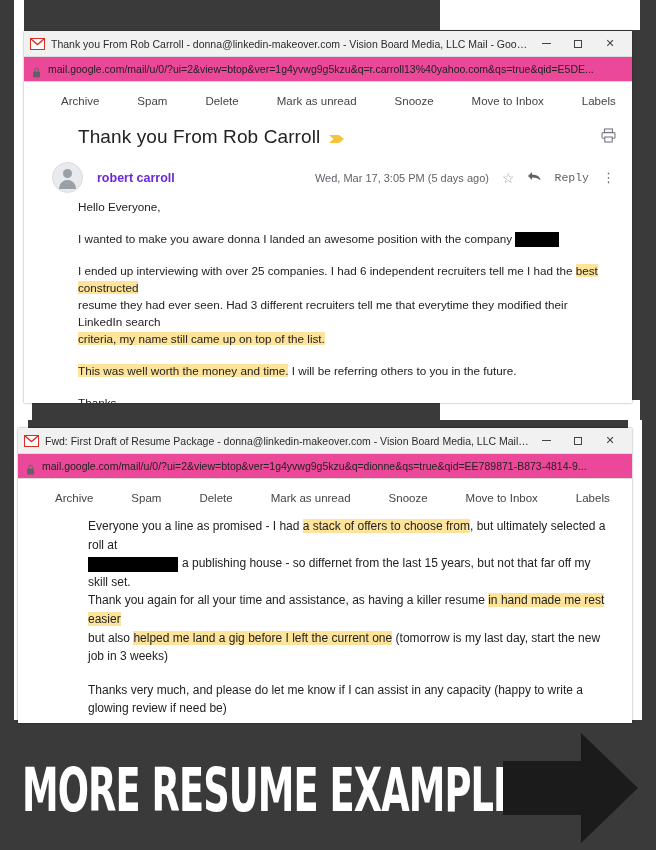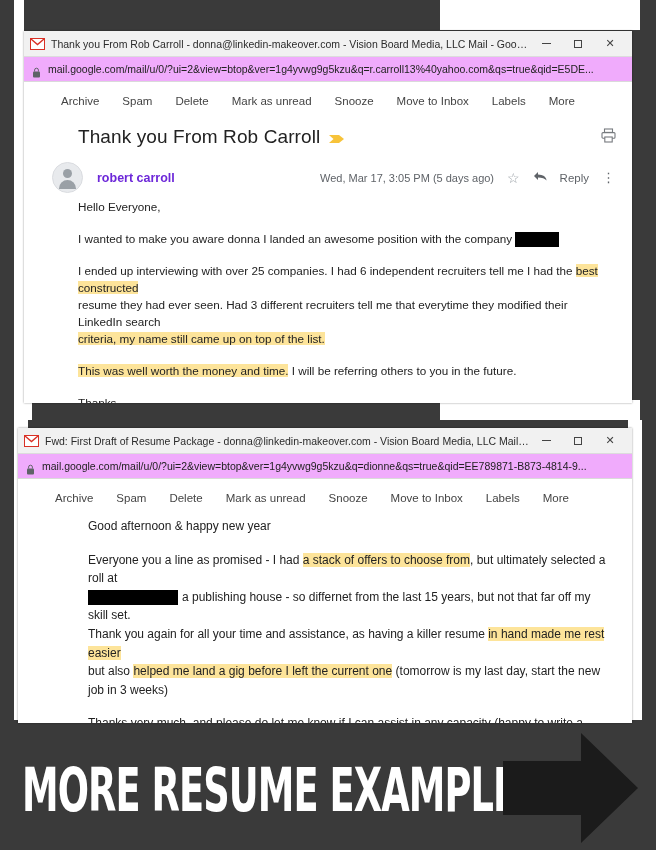--- a/index.html
+++ b/index.html
@@ -79,21 +79,21 @@
     width: 8px;
     height: 8px;
     border: 1px solid #444;
     box-sizing: border-box;
     display: block;
   }
 
   
   .urlbar {
     height: 25px;
-    background: #f0abfc;
+    background: #ec4899;
     border-bottom: 1px solid #dadada;
     display: flex;
     align-items: center;
     padding: 0 8px;
     box-sizing: border-box;
   }
   .lock-icon {
     width: 9px;
     height: 11px;
     margin-right: 7px;
@@ -104,21 +104,21 @@
     color: #222;
     white-space: nowrap;
     overflow: hidden;
     text-overflow: ellipsis;
   }
 
   
   .gmail-toolbar {
     display: flex;
     align-items: center;
-    gap: 1px;
+    gap: 16px;
     padding: 10px 10px 10px 26px;
     box-sizing: border-box;
     background: #fff;
     font-size: 11.5px;
     color: #444;
   }
   .gmail-toolbar .tb {
     padding: 3px 11px;
     white-space: nowrap;
   }
@@ -189,21 +189,21 @@
     color: #6d28d9;
   }
   .sender-right {
     margin-left: auto;
     display: flex;
     align-items: center;
     gap: 13px;
     font-size: 11px;
     color: #5f6368;
   }
-  .sender-right .reply-label { color: #5f6368; font-size: 11.5px; }
+  .sender-right .reply-label { color: #5f6368; font-size: 11.5px; font-family: Liberation Mono, monospace; }
   .star { color: #9aa0a6; font-size: 14px; }
   .kebab { letter-spacing: 1px; font-size: 13px; color: #5f6368; line-height: 8px; }
 
   .body-text {
     font-size: 11.7px;
     line-height: 1.45;
     color: #222;
     padding: 0 4px 0 0;
   }
   .body-text p { margin: 0 6px 15px 0; }
@@ -407,21 +407,20 @@
       <span class="tb">Delete</span>
       <span class="tb">Mark as unread</span>
       <span class="tb">Snooze</span>
       <span class="tb">Move to Inbox</span>
       <span class="tb">Labels</span>
       <span class="tb">More</span>
     </div>
 
     <div class="msg-wrap" style="padding-left:70px; padding-right:16px;">
       <div class="body-text" style="font-size:12px; line-height:1.55;">
-        <p>Good afternoon &amp; happy new year</p>
         <p>
           <span>Everyone you a line as promised - I had </span><span class="hl">a stack of offers to choose from</span><span>, but ultimately selected a roll at</span><br>
           <span class="redact" style="width:90px; margin-right:4px;"></span><span>a publishing house - so differnet from the last 15 years, but not that far off my skill set.</span><br>
           <span>Thank you again for all your time and assistance, as having a killer resume </span><span class="hl">in hand made me rest easier</span><br>
           <span>but also </span><span class="hl">helped me land a gig before I left the current one</span><span> (tomorrow is my last day, start the new job in 3 weeks)</span>
         </p>
         <p>Thanks very much, and please do let me know if I can assist in any capacity (happy to write a glowing review if need be)</p>
 
       </div>
     </div>

